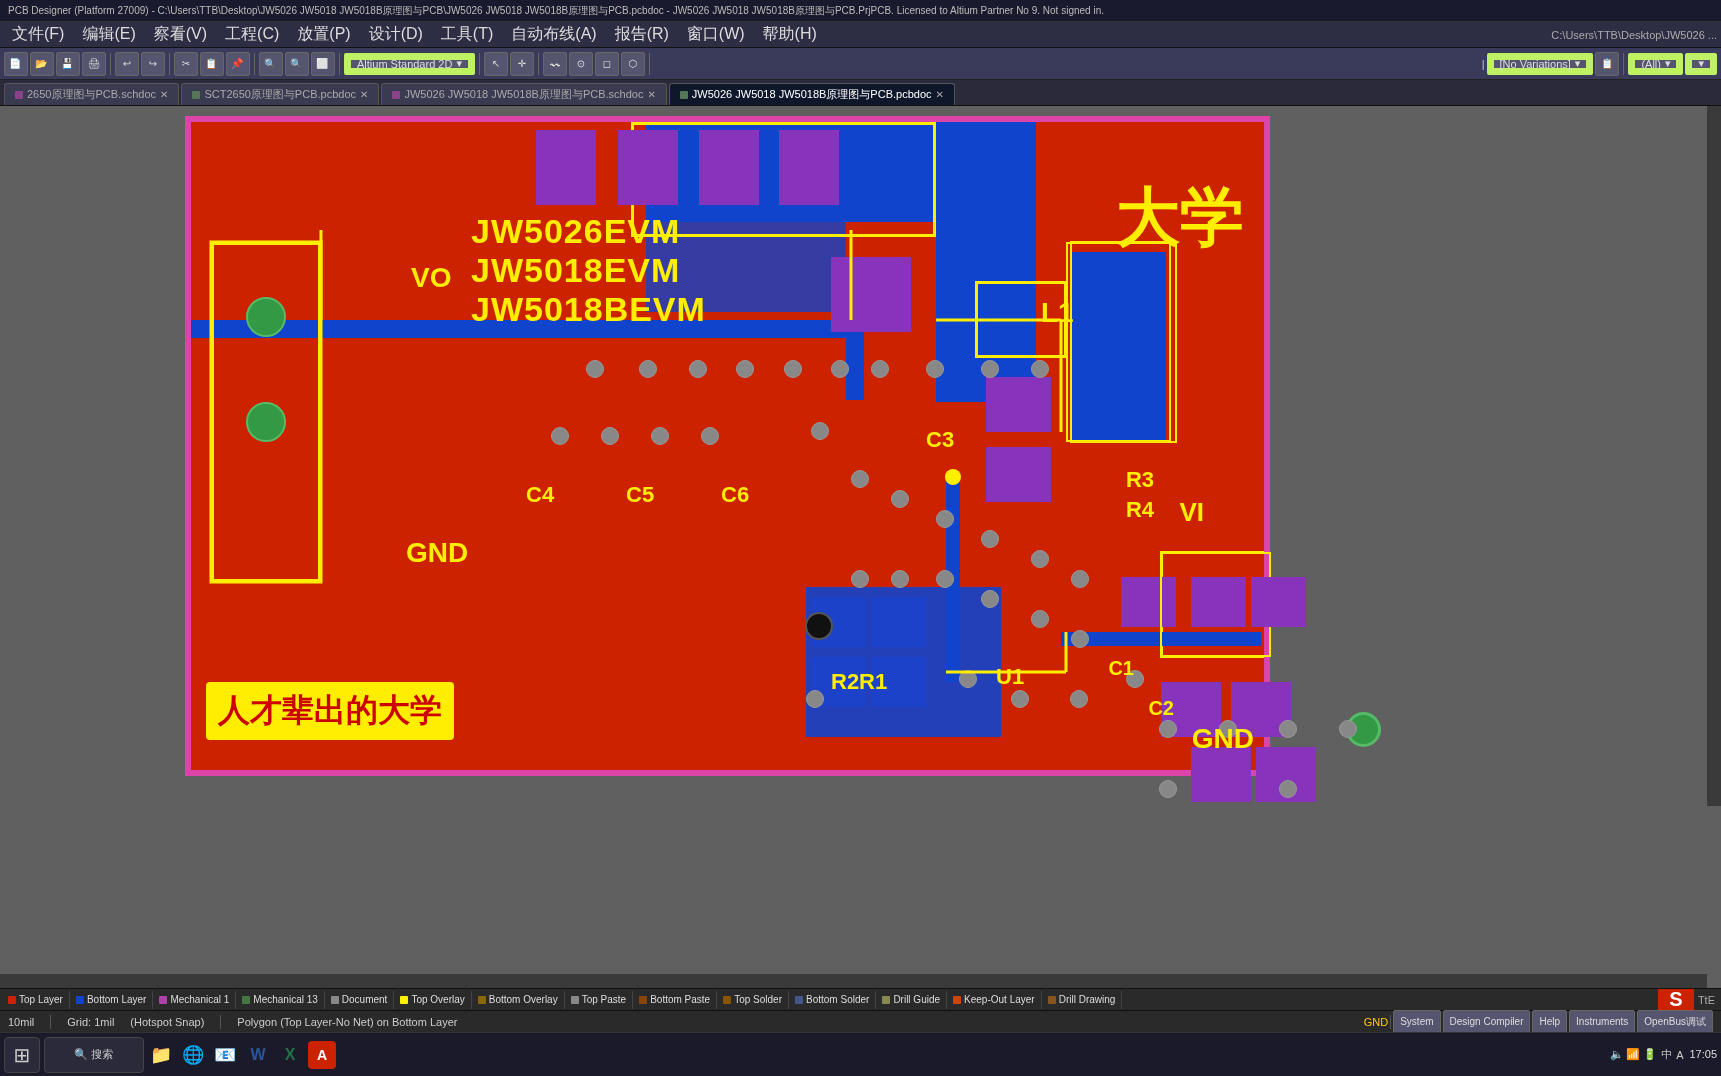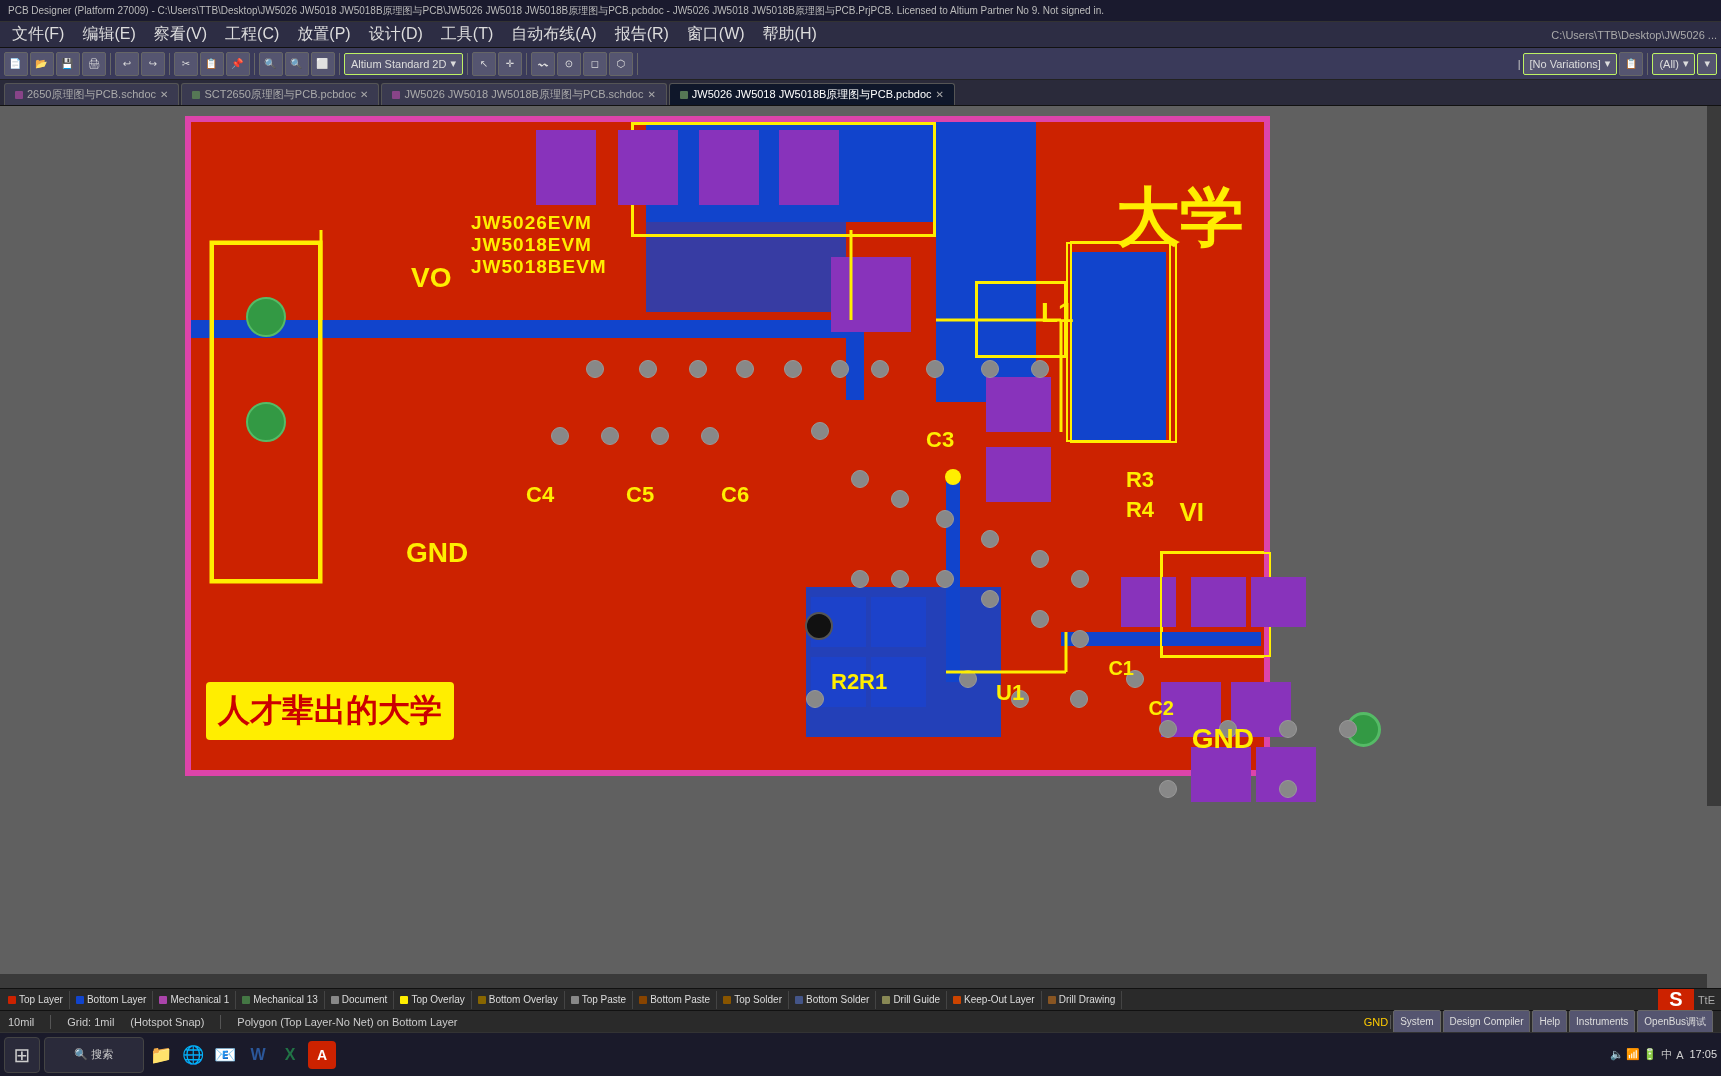--- a/index.html
+++ b/index.html
@@ -67,21 +67,21 @@
     }
     .tb-separator {
       width: 1px;
       height: 22px;
       background: #666;
       margin: 0 2px;
     }
     .tb-dropdown {
       height: 22px;
       background: #555570;
-      border: 1px solid #bef264;
+      border: 7px solid #bef264;
       color: #ddd;
       font-size: 11px;
       padding: 0 6px;
       cursor: pointer;
       display: flex;
       align-items: center;
       gap: 4px;
       border-radius: 2px;
     }
 
@@ -513,21 +513,21 @@
       <div class="drill-hole" style="left:1028px;top:598px;width:18px;height:18px;"></div>
       <div class="drill-hole" style="left:968px;top:658px;width:18px;height:18px;"></div>
       <div class="drill-hole" style="left:1088px;top:658px;width:18px;height:18px;"></div>
       <div class="drill-hole" style="left:1088px;top:598px;width:18px;height:18px;"></div>
       <div class="drill-hole" style="left:1148px;top:598px;width:18px;height:18px;"></div>
 
       <div style="position:absolute;left:754px;top:347px;width:16px;height:16px;border-radius:50%;background:#ffee00;"></div>
 
       <div style="position:absolute;left:614px;top:490px;width:28px;height:28px;border-radius:50%;background:#111;border:2px solid #555;"></div>
 
-      <div class="pcb-text" style="left:280px;top:90px;font-size:19px;letter-spacing:1px;">
+      <div class="pcb-text" style="left:280px;top:90px;font-size:34px;letter-spacing:1px;">
         <div>JW5026EVM</div>
         <div>JW5018EVM</div>
         <div>JW5018BEVM</div>
       </div>
 
       <div class="pcb-text pcb-zh" style="right:20px;top:60px;font-size:64px;text-align:center;line-height:1.1;">
         <div>大学</div>
       </div>
 
       <div class="pcb-text" style="left:220px;top:140px;font-size:28px;">VO</div>
@@ -537,21 +537,21 @@
       <div class="pcb-text" style="right:110px;top:345px;font-size:22px;">R3</div>
       <div class="pcb-text" style="right:110px;top:375px;font-size:22px;">R4</div>
       <div class="pcb-text" style="right:60px;top:375px;font-size:26px;">VI</div>
       <div class="pcb-text" style="left:735px;top:305px;font-size:22px;">C3</div>
       <div class="pcb-text" style="left:335px;top:360px;font-size:22px;">C4</div>
       <div class="pcb-text" style="left:435px;top:360px;font-size:22px;">C5</div>
       <div class="pcb-text" style="left:530px;top:360px;font-size:22px;">C6</div>
       <div class="pcb-text" style="right:130px;bottom:90px;font-size:20px;">C1</div>
       <div class="pcb-text" style="right:90px;bottom:50px;font-size:20px;">C2</div>
       <div class="pcb-text" style="left:640px;bottom:75px;font-size:22px;">R2R1</div>
-      <div class="pcb-text" style="left:805px;bottom:64px;font-size:22px;text-align:center;">U1</div>
+      <div class="pcb-text" style="left:805px;bottom:80px;font-size:22px;text-align:center;">U1</div>
 
       <div class="pcb-text pcb-zh" style="left:15px;bottom:30px;font-size:32px;line-height:1.3;background:#ffee00;color:#cc0000;padding:8px 12px;border-radius:4px;">
         <div>人才辈出的大学</div>
       </div>
 
       <svg style="position:absolute;left:0;top:0;width:100%;height:100%;pointer-events:none;" xmlns="http://www.w3.org/2000/svg">
 
         <line x1="130" y1="198" x2="130" y2="108" stroke="#ffee00" stroke-width="3"></line>
         <line x1="660" y1="198" x2="660" y2="108" stroke="#ffee00" stroke-width="3"></line>
         <line x1="745" y1="198" x2="870" y2="198" stroke="#ffee00" stroke-width="3"></line>

